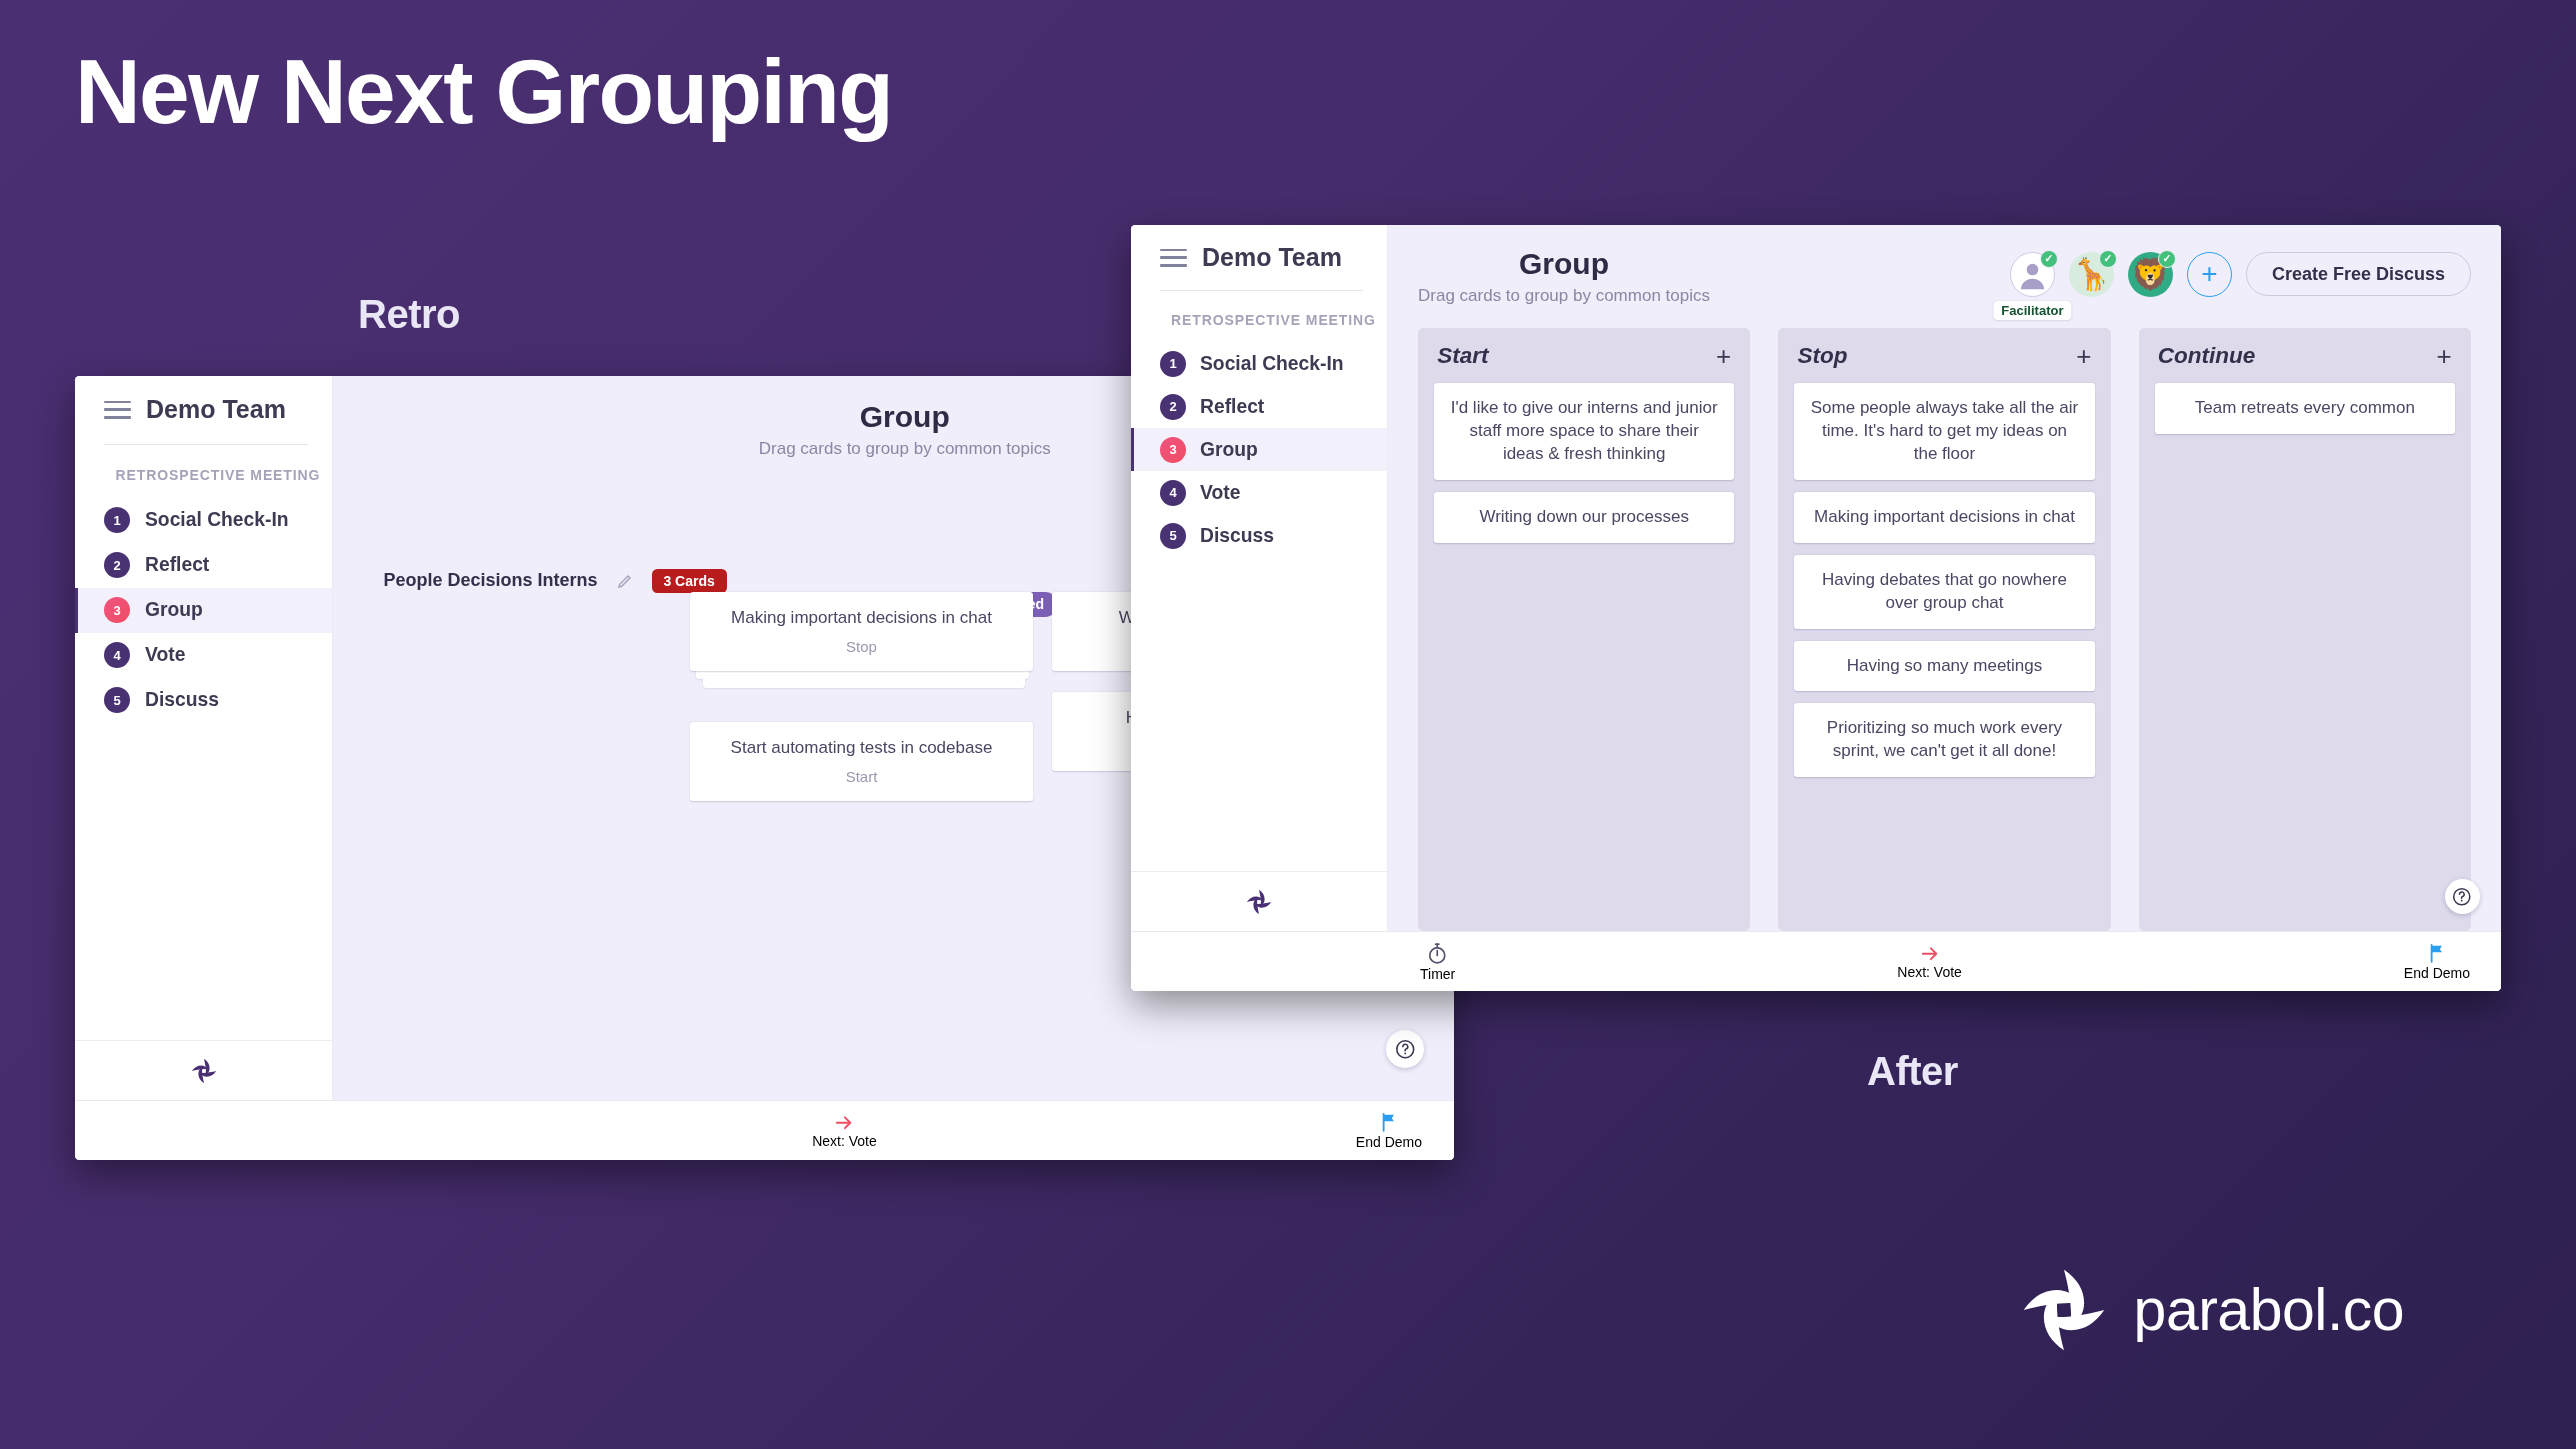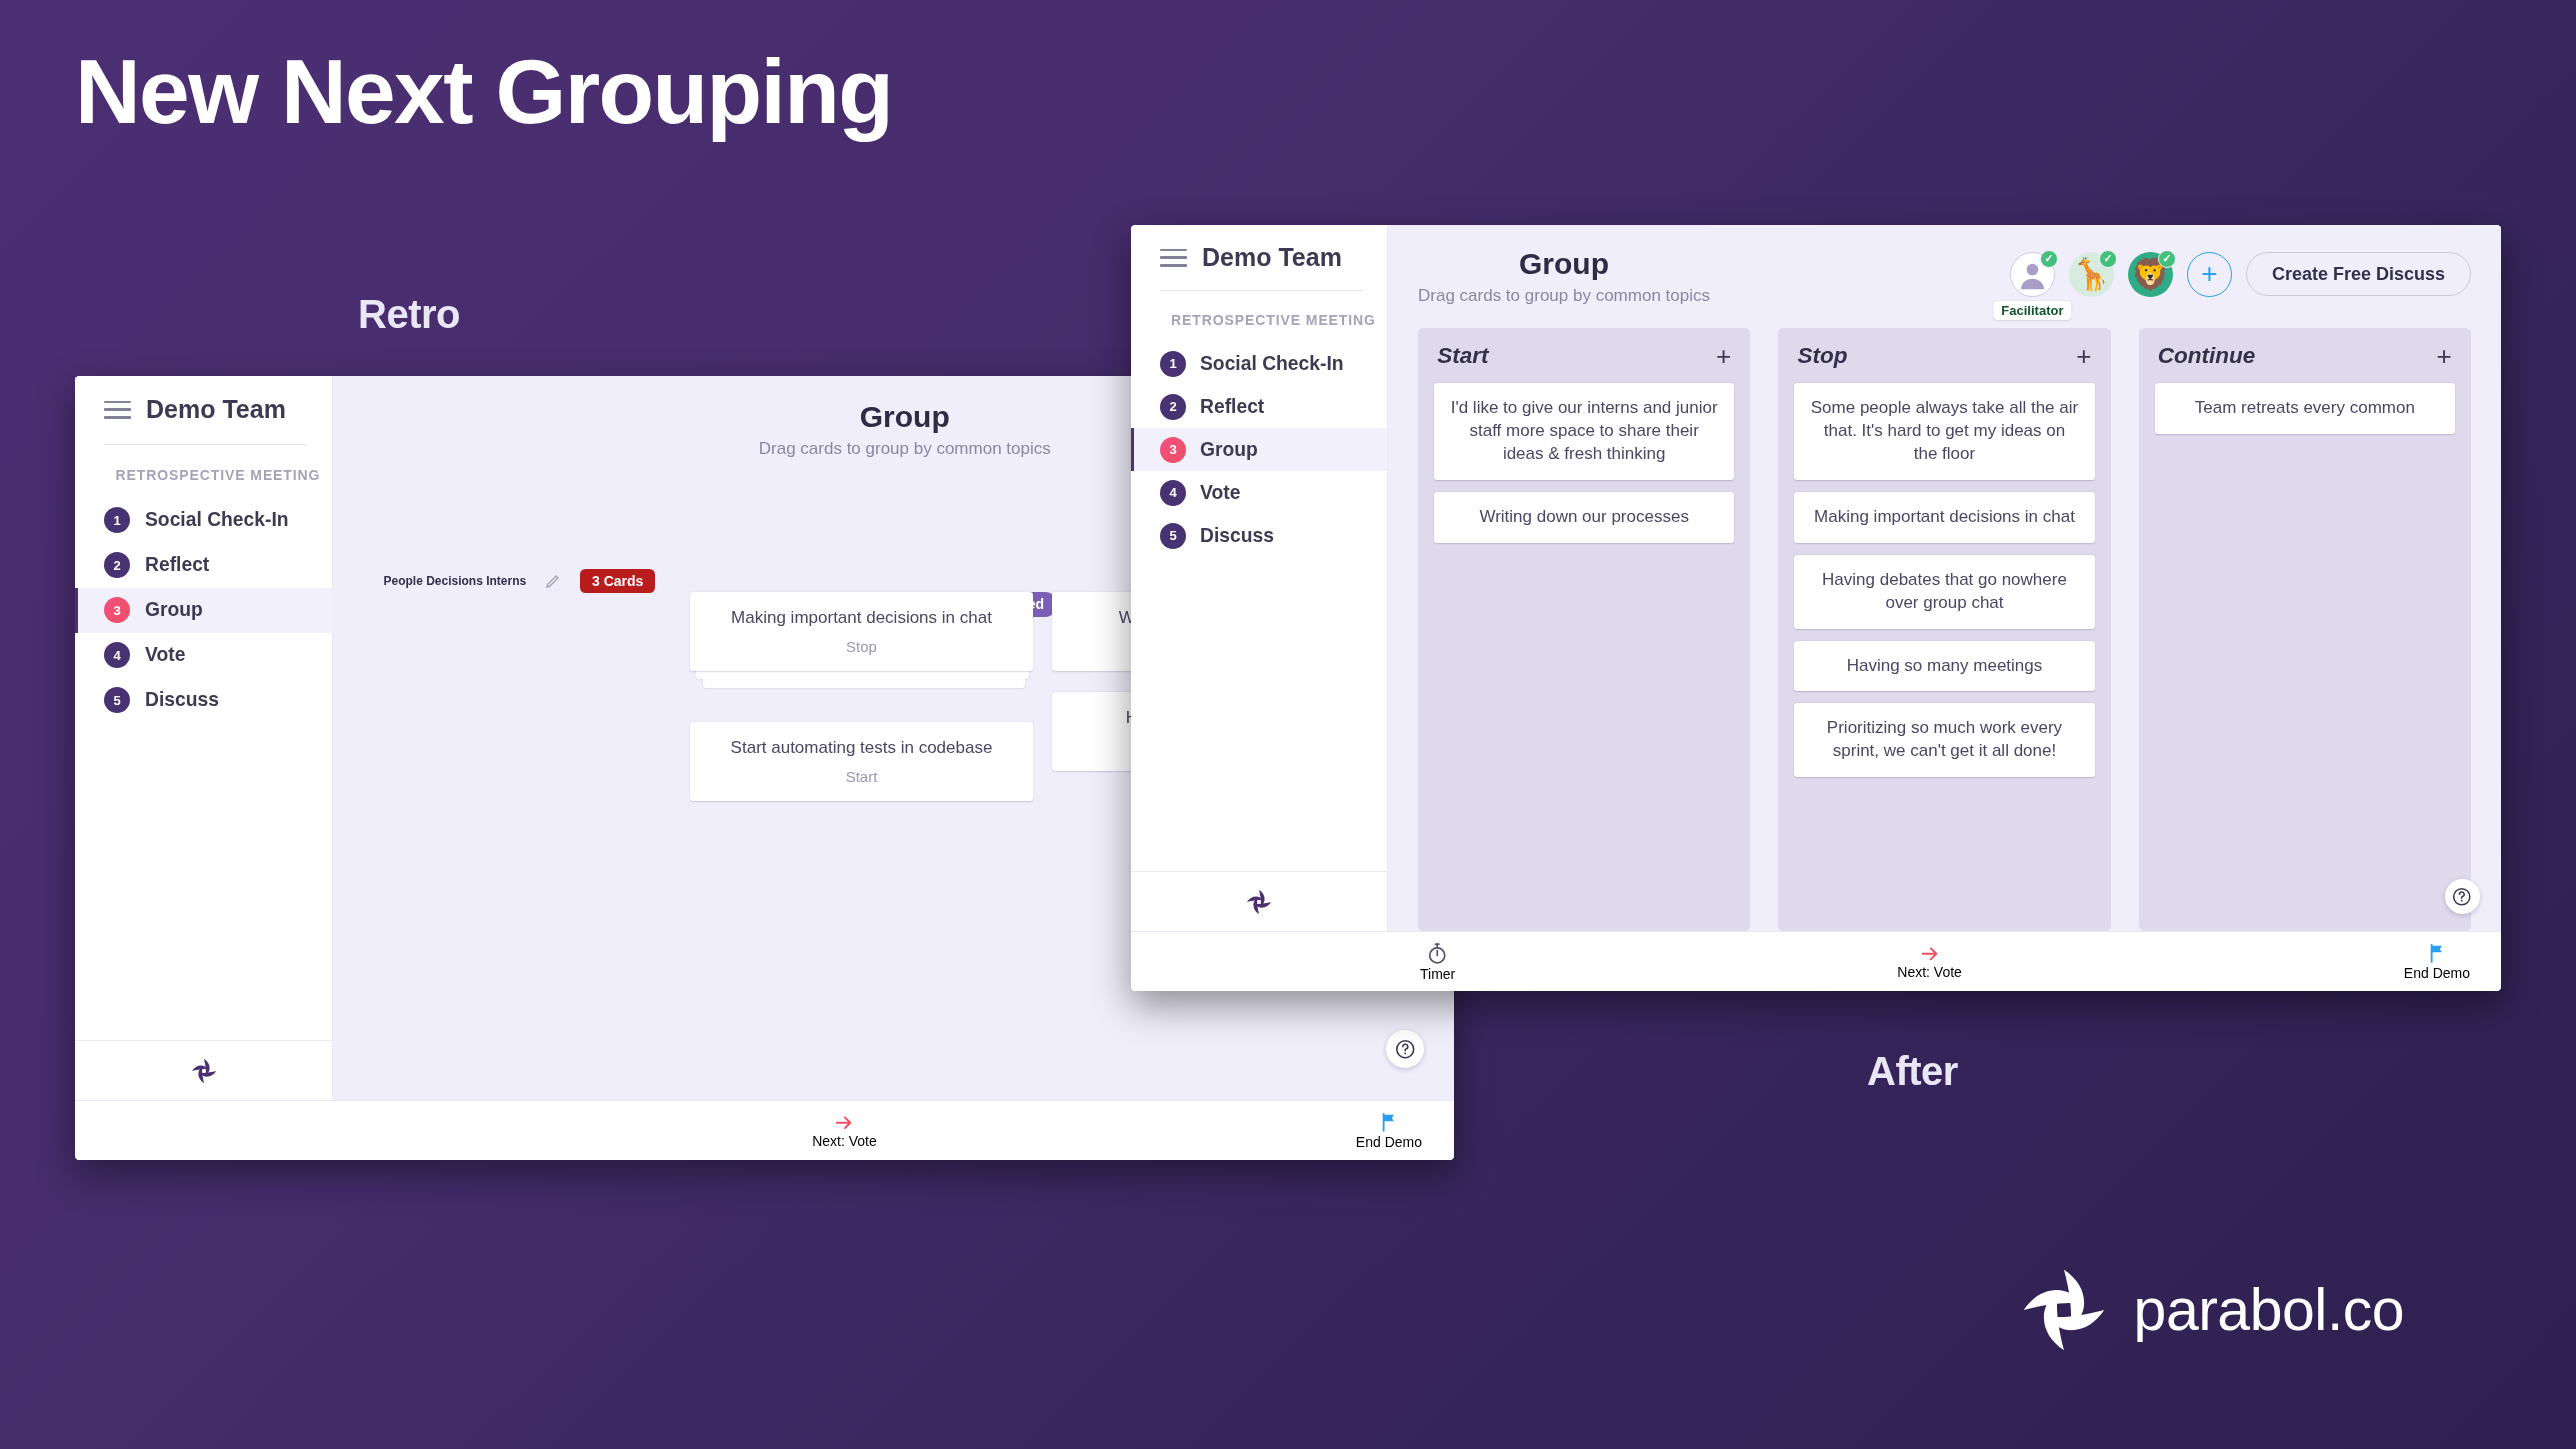--- a/index.html
+++ b/index.html
@@ -242,21 +242,21 @@
 
     <div class="main">
       <div class="main-head">
         <div class="main-title">Group</div>
         <div class="main-sub">Drag cards to group by common topics</div>
       </div>
 
       <div style="position:relative;flex:1;">
 
         <div class="grp-header" style="left:22.5px; top:110px; gap:18px;">
-          <div class="grp-name" style="font-size:12px;padding-left:28px;">People Decisions Interns</div>
+          <div class="grp-name" style="font-size:18px;padding-left:28px;">People Decisions Interns</div>
           <svg class="pencil" width="18" height="18" viewBox="0 0 24 24">
             <path d="M4 20l3.6-1 11-11-2.6-2.6-11 11z" fill="none" stroke="#a8a5bd" stroke-width="2"></path>
           </svg>
           <div class="badge-cards" style="font-size:14px; padding:3.8px 11.8px;">3 Cards</div>
         </div>
         <div class="badge-user" style="left:611px; top:133px; font-size:14px; padding:4.3px 13px;">Finance Fred</div>
 
         <div class="stack-shadow" style="left:363px; top:208px; width:333px; height:11.8px;"></div>
         <div class="stack-shadow" style="left:370px; top:217px; width:322px; height:11.8px;"></div>
 
@@ -413,21 +413,21 @@
           </div>
           <div class="acard">I'd like to give our interns and junior staff more space to share their ideas &amp; fresh thinking</div>
           <div class="acard">Writing down our processes</div>
         </div>
 
         <div class="column">
           <div class="col-head">
             <div class="col-title">Stop</div>
             <div class="col-plus">+</div>
           </div>
-          <div class="acard">Some people always take all the air that. It's hard to get my ideas on the floor</div>
+          <div class="acard">Some people always take all the air time. It's hard to get my ideas on the floor</div>
           <div class="acard">Making important decisions in chat</div>
           <div class="acard">Having debates that go nowhere over group chat</div>
           <div class="acard">Having so many meetings</div>
           <div class="acard"> Prioritizing so much work every sprint, we can't get it all done!</div>
         </div>
 
         <div class="column">
           <div class="col-head">
             <div class="col-title">Continue</div>
             <div class="col-plus">+</div>

